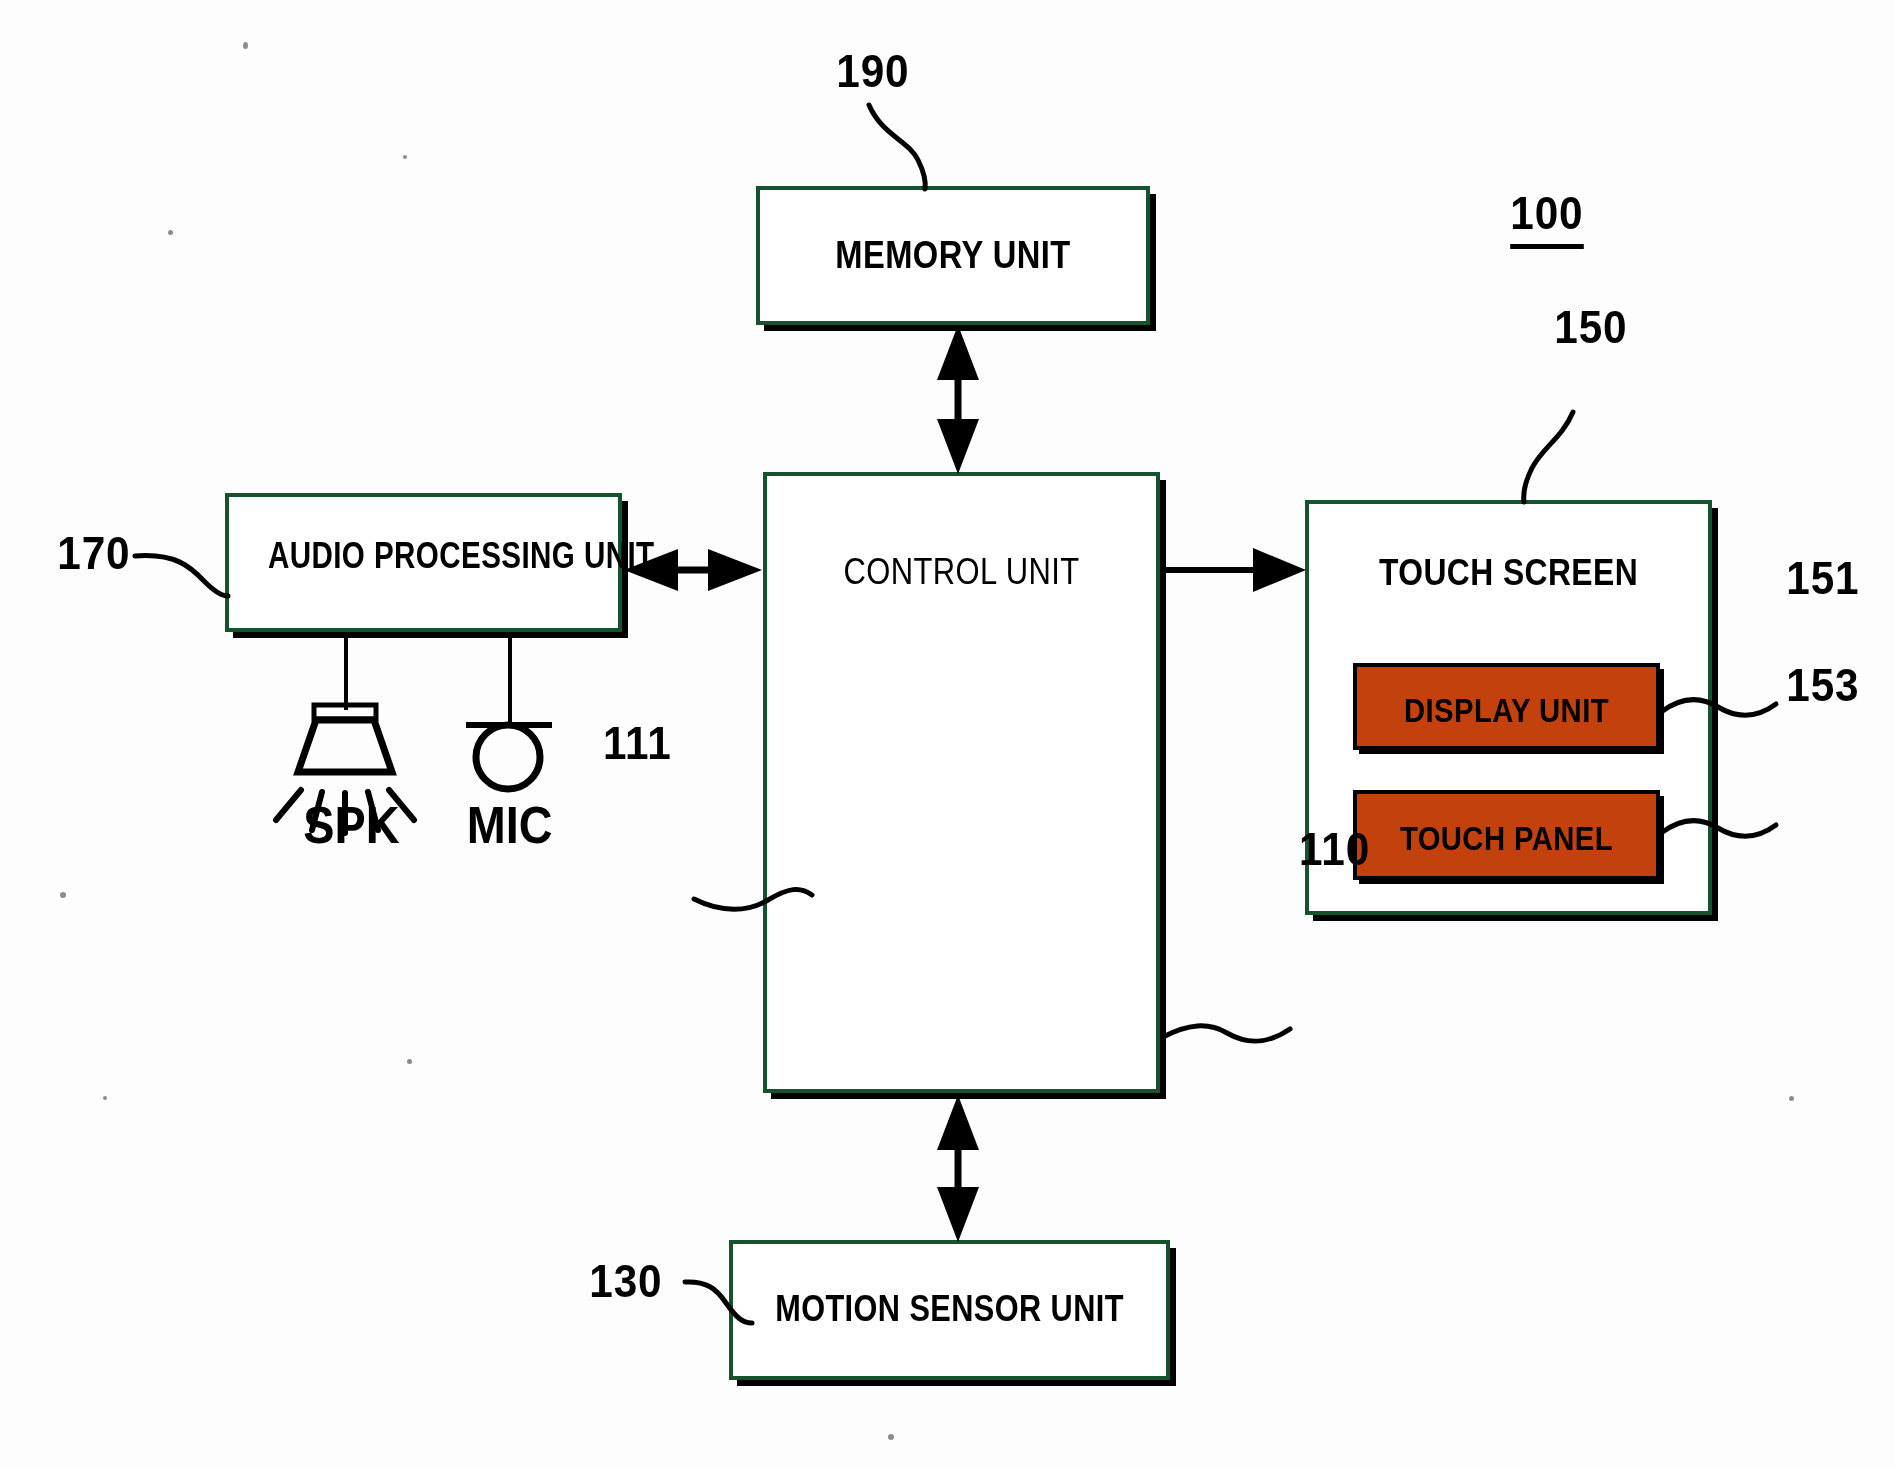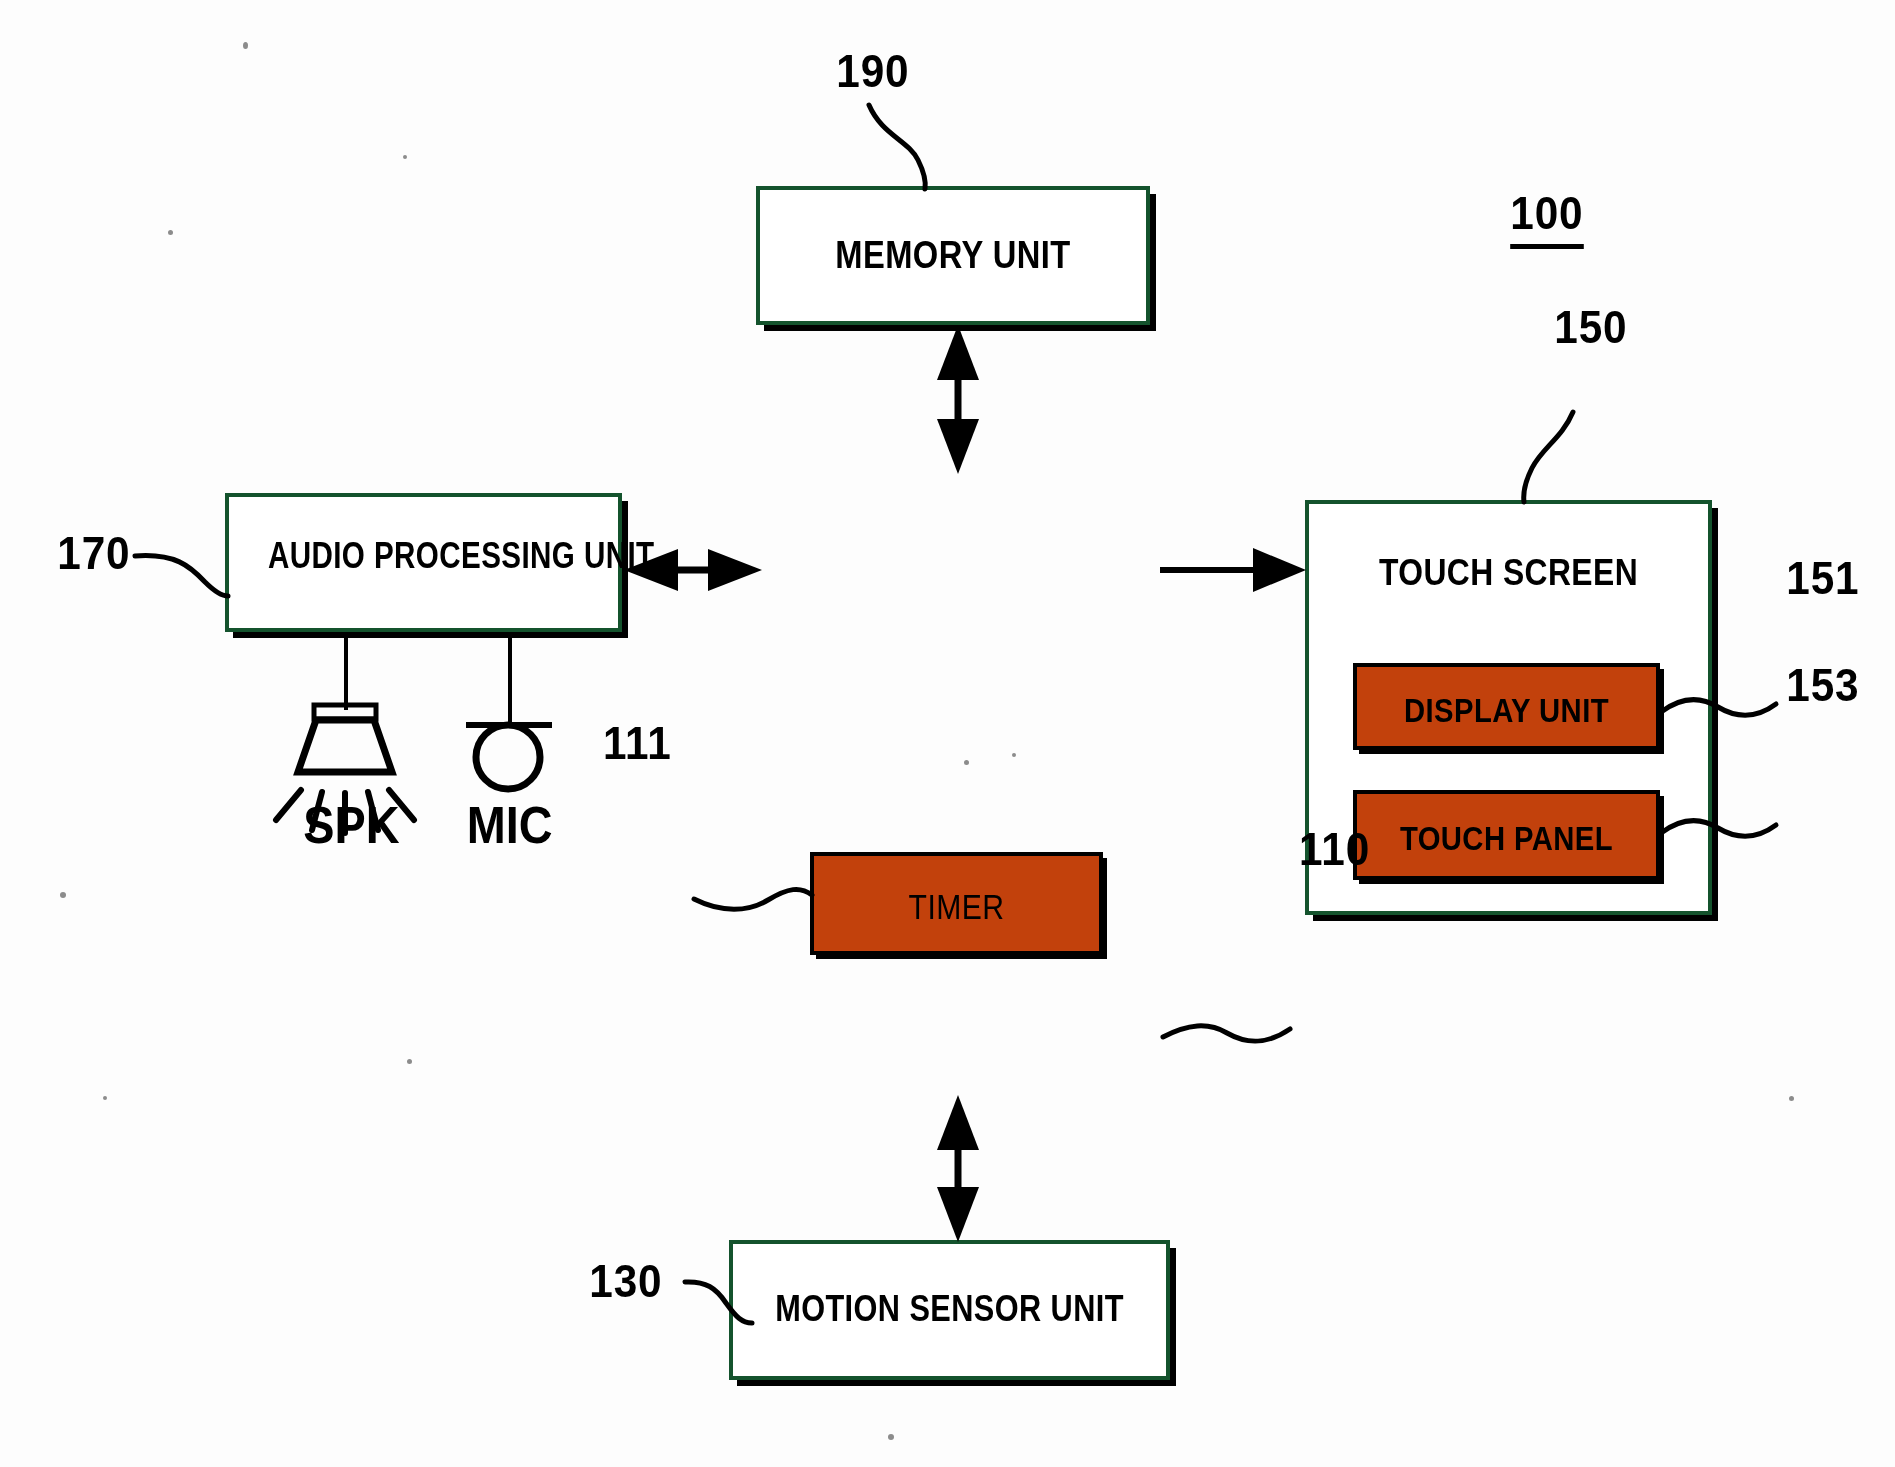--- a/index.html
+++ b/index.html
@@ -106,24 +106,24 @@
   <div class="speck" style="left:407px; top:1059px; width:5px; height:5px;"></div>
   <div class="speck" style="left:888px; top:1434px; width:6px; height:6px;"></div>
   <div class="speck" style="left:1789px; top:1096px; width:5px; height:5px;"></div>
   <div class="speck" style="left:964px; top:760px; width:5px; height:5px;"></div>
   <div class="speck" style="left:1012px; top:753px; width:4px; height:4px;"></div>
 
   <div class="box" style="left:756px; top:186px; width:394px; height:139px;">
     <div class="box-label" style="top:44px; font-size:38px;">MEMORY UNIT</div>
   </div>
 
-
-  <div class="inner-box" style="left:810px; top:852px; width:293px; height:103px;">
-    <div class="box-label" style="top:31px; font-size:35px; font-weight:normal;">TIMER</div>
-  </div>
+  <div class="box" style="left:763px; top:472px; width:397px; height:621px;">
+    <div class="box-label" style="top:75px; font-size:36px; font-weight:normal;">CONTROL UNIT</div>
+  </div>
+
 
   <div class="box" style="left:225px; top:493px; width:397px; height:139px;">
     <div class="box-label" style="top:38px; font-size:37px; transform:scaleX(0.80);">AUDIO PROCESSING UNIT</div>
   </div>
 
   <div class="box" style="left:1305px; top:500px; width:407px; height:415px;">
     <div class="box-label" style="top:48px; font-size:37px;">TOUCH SCREEN</div>
   </div>
 
   <div class="inner-box" style="left:1353px; top:663px; width:307px; height:87px;">

